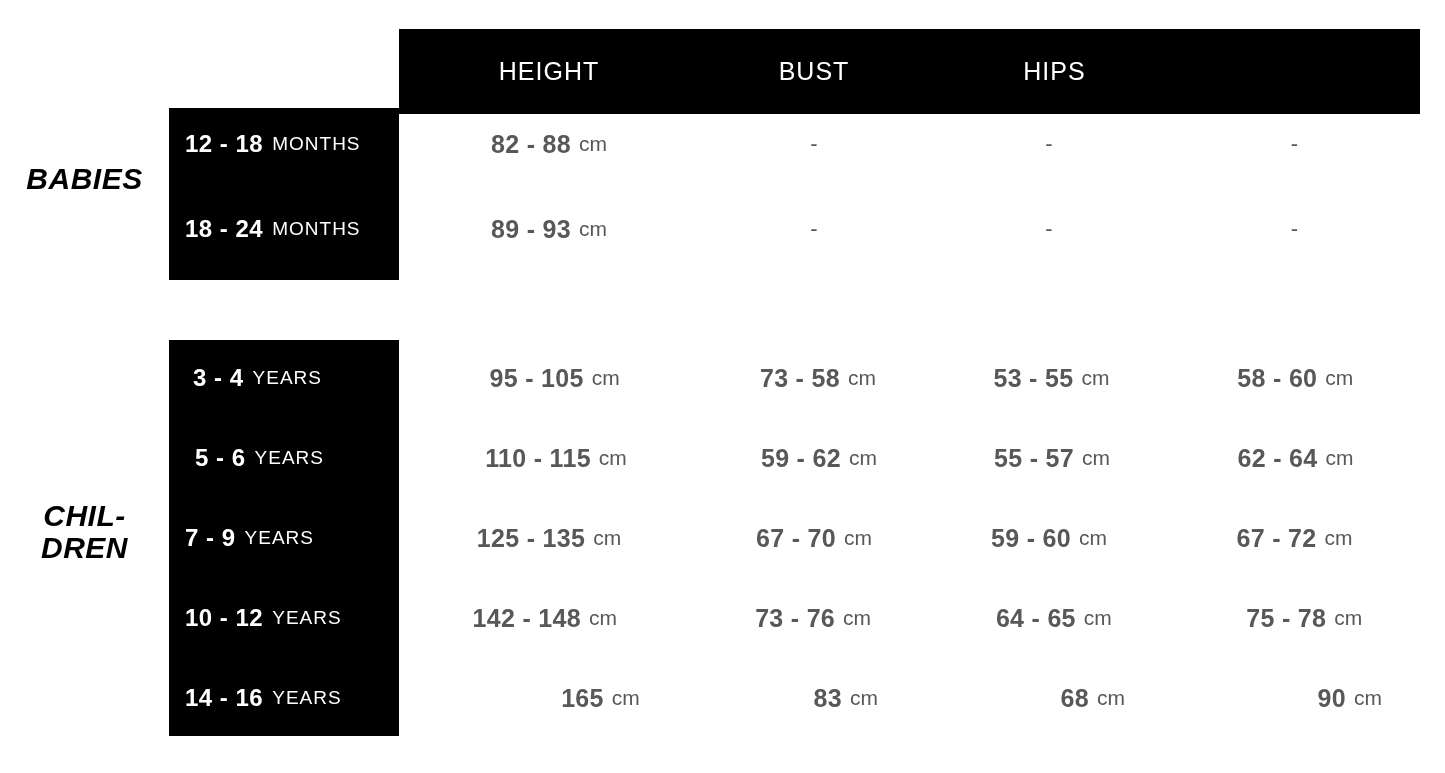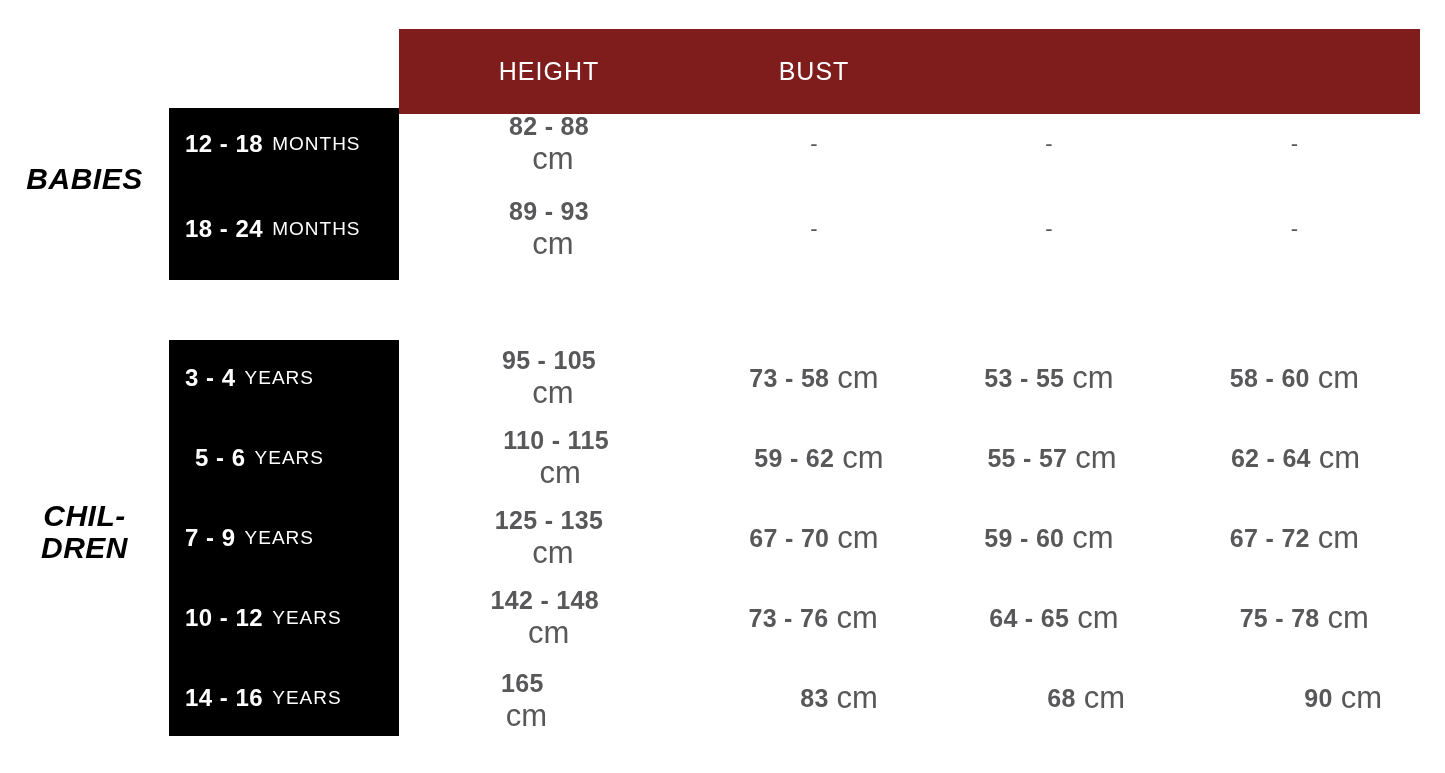--- a/index.html
+++ b/index.html
@@ -20,21 +20,21 @@
     overflow: hidden;
   }
 
   
   .header-bar {
     position: absolute;
     left: 399px;
     top: 29px;
     width: 1021px;
     height: 85px;
-    background: #7f1d1d;
+    background: #000000;
     display: flex;
     align-items: center;
   }
   .header-cell {
     color: #ffffff;
     font-size: 25px;
     letter-spacing: 1px;
     text-align: center;
     font-weight: 400;
   }
@@ -107,65 +107,66 @@
   }
 
   .val-cell {
     height: 100%;
     display: flex;
     align-items: center;
     justify-content: center;
     color: #58585a;
     white-space: nowrap;
   }
-  .vc-height { width: 300px; flex-direction: column; }
+  .vc-height { width: 300px; }
   .vc-bust   { width: 230px; }
   .vc-waist  { width: 240px; }
   .vc-hips   { width: 251px; }
 
   .val-num {
     font-weight: bold;
     font-size: 25px;
     letter-spacing: 0.3px;
   }
   .val-unit {
-    font-size: 31px;
+    font-size: 21px;
     margin-left: 8px;
     font-weight: 400;
   }
   .val-dash {
     font-size: 22px;
     color: #58585a;
     font-weight: 400;
   }
 
   
   .r-b1 { top: 118px;  height: 52px; }
   .r-b2 { top: 203px;  height: 52px; }
   
-  .r-c1 { top: 342px;  height: 72px; }
+  .r-c1 { top: 342px;  height: 72px; padding-left: 8px; }
   .r-c2 { top: 422px;  height: 72px; padding-left: 10px; }
   .r-c3 { top: 502px;  height: 72px; }
   .r-c4 { top: 582px;  height: 72px; gap: 24px; }
   .r-c5 { top: 662px;  height: 72px; gap: 28px; }
 
   
   .r-c5 .vc-height,
   .r-c5 .vc-bust,
   .r-c5 .vc-waist,
   .r-c5 .vc-hips { justify-content: flex-end; padding-right: 38px; }
 </style>
 </head>
 <body>
 
 <div class="sheet">
 
   <div class="header-bar">
     <div class="header-cell hc-height">HEIGHT</div>
     <div class="header-cell hc-bust">BUST</div>
+    <div class="header-cell hc-hips">HIPS</div>
   </div>
 
   <div class="size-block sb-babies"></div>
   <div class="size-block sb-children"></div>
 
   <div class="group-label gl-babies">BABIES</div>
   <div class="group-label gl-children"><span>CHIL-</span><br><span>DREN</span></div>
 
   <div class="row r-b1">
     <div class="size-cell">

